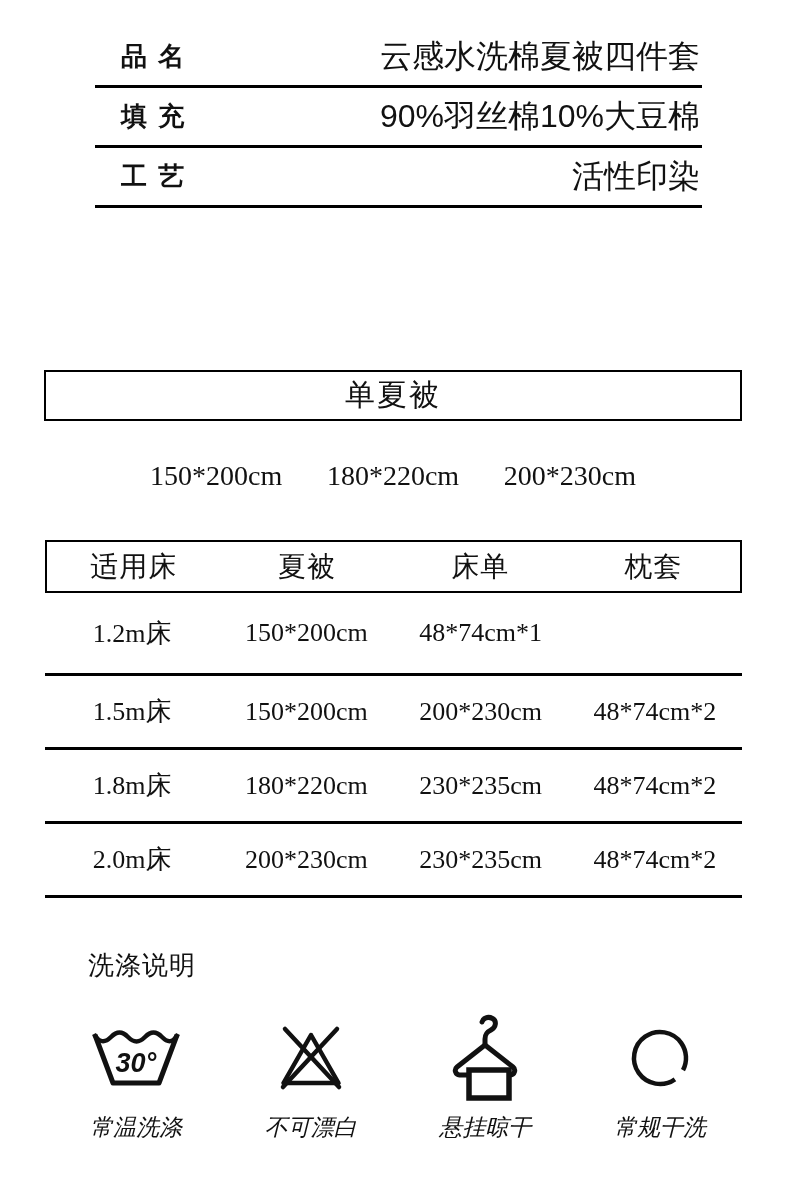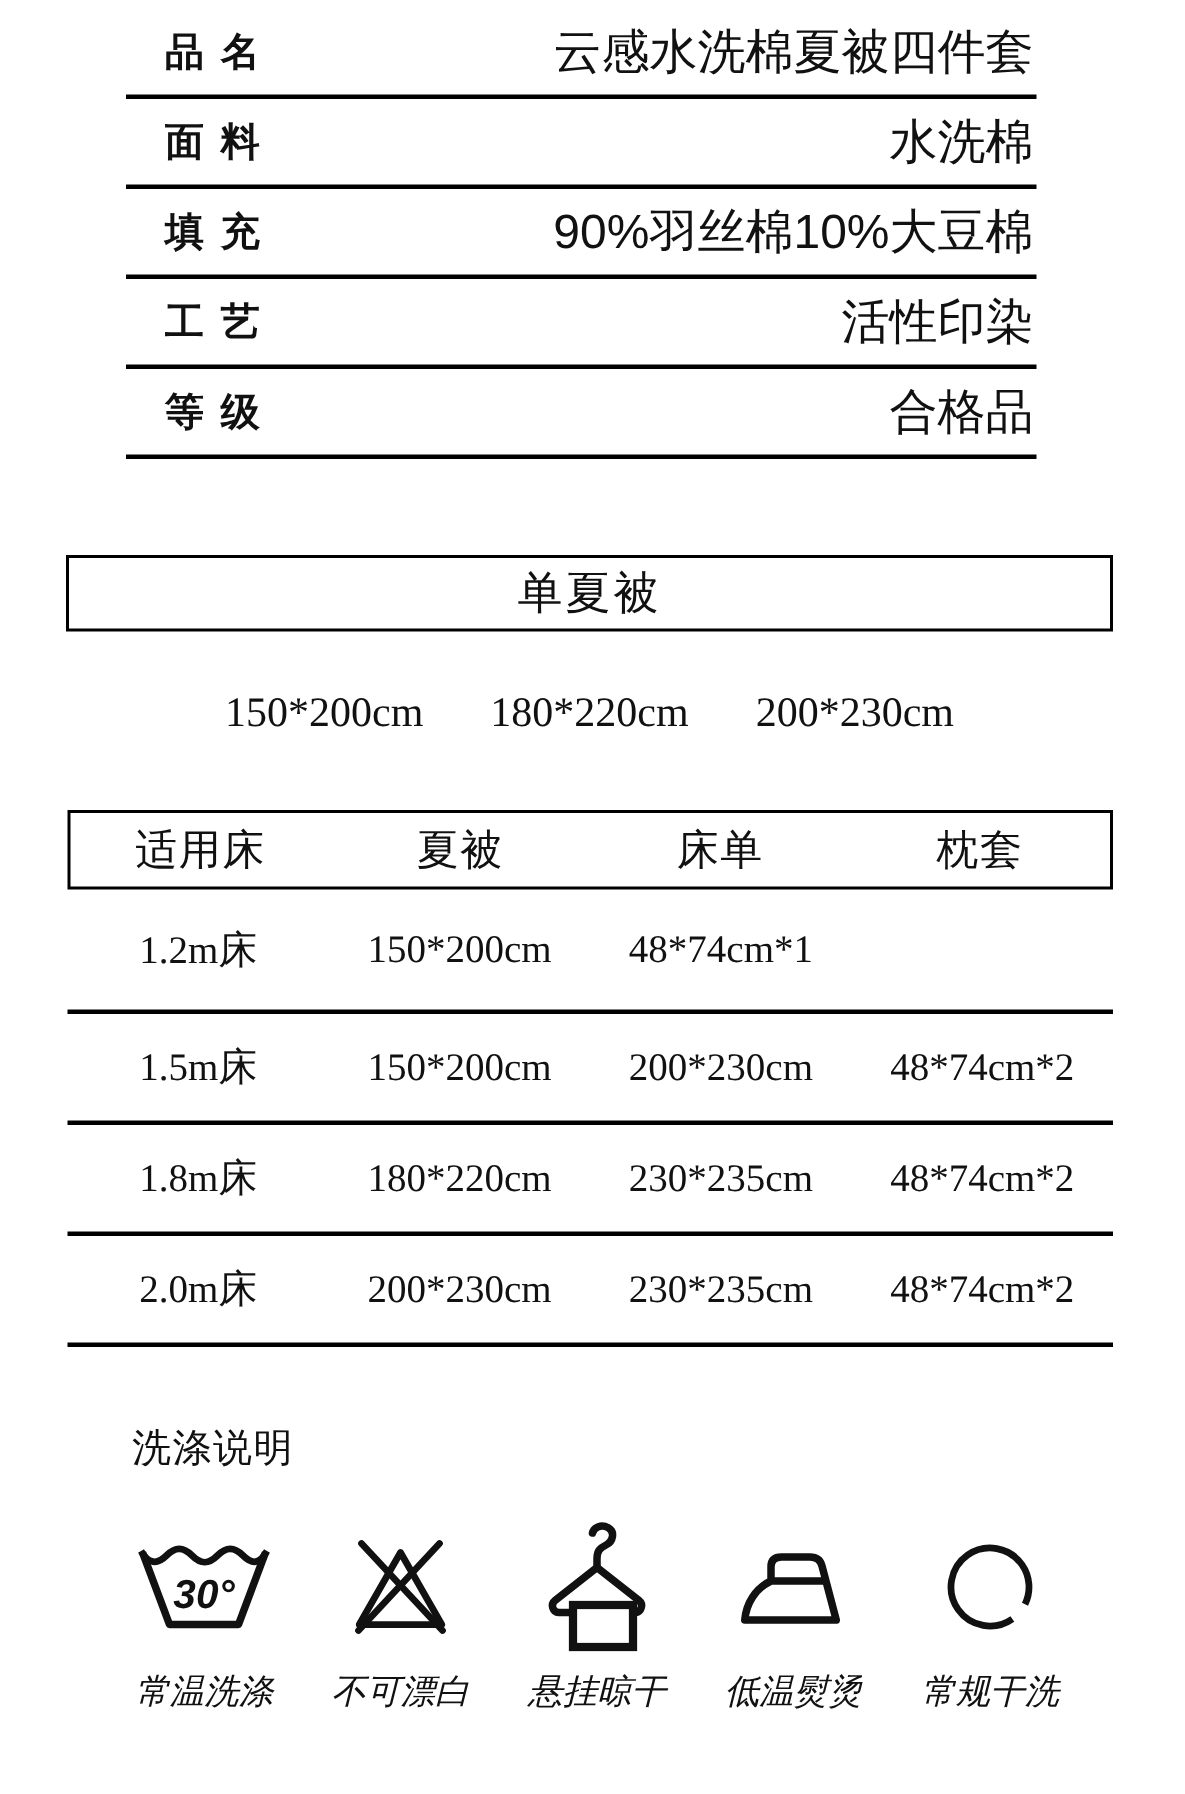--- a/index.html
+++ b/index.html
@@ -1,21 +1,21 @@
 <!DOCTYPE html>
 <html><head>
 <meta charset="utf-8">
 <style>
   html,body{margin:0;padding:0;}
   body{
     width:790px;height:1196px;position:relative;background:#ffffff;
     font-family:"Liberation Serif", serif;color:#111;overflow:hidden;
   }
   
-  .spec-table{position:absolute;left:84px;top:0;width:607px;padding-top:6px;}
+  .spec-table{position:absolute;left:95px;top:0;width:607px;padding-top:28px;}
   .spec-row{
     height:57px;display:flex;justify-content:space-between;align-items:center;
     border-bottom:3px solid #000;
   }
   .spec-label{
     font-family:"Liberation Sans", sans-serif;font-weight:700;font-size:26px;
     letter-spacing:2px;padding-left:26px;white-space:nowrap;
   }
   .spec-value{
     font-family:"Liberation Sans", sans-serif;font-weight:400;font-size:32px;
@@ -58,34 +58,26 @@
 </style>
 </head>
 <body>
 
 <div class="spec-table">
   <div class="spec-row">
     <span class="spec-label">品 名</span>
     <span class="spec-value">云感水洗棉夏被四件套</span>
   </div>
   <div class="spec-row">
-    <span class="spec-label">面 料</span>
-    <span class="spec-value">水洗棉</span>
-  </div>
-  <div class="spec-row">
     <span class="spec-label">填 充</span>
     <span class="spec-value">90%羽丝棉10%大豆棉</span>
   </div>
   <div class="spec-row">
     <span class="spec-label">工 艺</span>
     <span class="spec-value">活性印染</span>
-  </div>
-  <div class="spec-row">
-    <span class="spec-label">等 级</span>
-    <span class="spec-value">合格品</span>
   </div>
 </div>
 
 <div class="quilt-box">
   <span>单夏被</span>
 </div>
 <div class="sizes-row">
   <span>150*200cm</span>
   <span>180*220cm</span>
   <span>200*230cm</span>
@@ -153,28 +145,20 @@
     <span class="care-icon">
       <svg width="80" height="92" viewBox="0 0 80 92">
         <path class="ico" stroke-width="5" stroke-linecap="round" d="M40,32 V27 C40,22 42,20 46,18 C51,15.5 52,9 47.5,6.5 C43,4 38,6 37,10"></path>
         <path class="ico" stroke-width="5" stroke-linejoin="round" d="M40,33 L12,55 A4.5,4.5 0 0 0 14.5,63 H65.5 A4.5,4.5 0 0 0 68,55 L40,33 Z"></path>
         <rect x="24" y="58" width="40" height="28" fill="#ffffff" stroke="#111" stroke-width="5.5"></rect>
       </svg>
     </span>
     <span class="care-label">悬挂晾干</span>
   </div>
 
-  <div class="care-item">
-    <span class="care-icon">
-      <svg width="80" height="58" viewBox="0 0 80 58">
-        <path class="ico" stroke-width="5" stroke-linejoin="round" stroke-linecap="round" d="M61.5,25 H25 V15.5 Q25,9 32,9 H51 Q57.5,9 59,15 L68.5,51 H7.5 C8.5,40 14.5,30 25,25"></path>
-      </svg>
-    </span>
-    <span class="care-label">低温熨烫</span>
-  </div>
 
   <div class="care-item">
     <span class="care-icon">
       <svg width="64" height="64" viewBox="0 0 64 64">
         <circle class="ico" cx="32" cy="32" r="26" stroke-width="4.5" stroke-dasharray="150 13.36" transform="rotate(55 32 32)"></circle>
       </svg>
     </span>
     <span class="care-label">常规干洗</span>
   </div>
 

